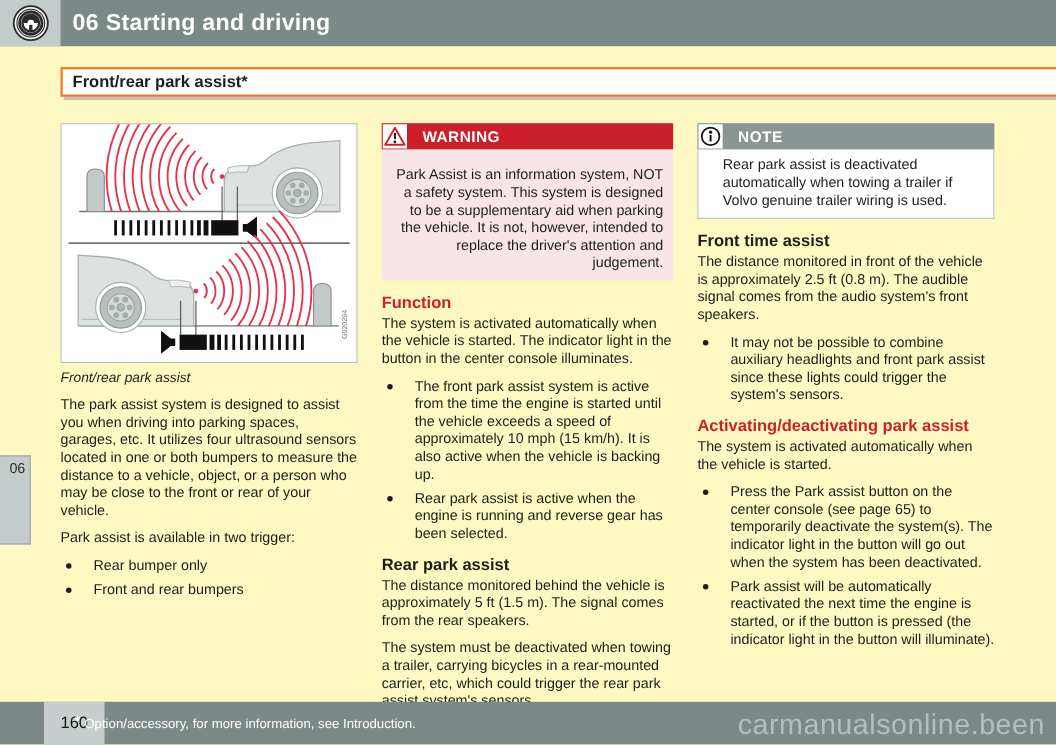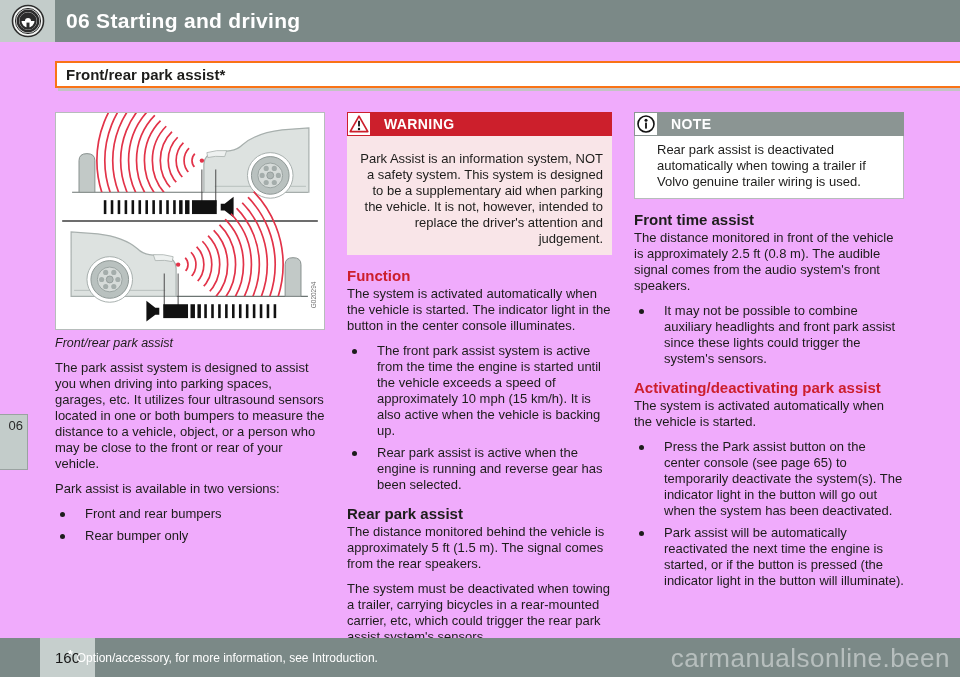--- a/index.html
+++ b/index.html
@@ -1,32 +1,32 @@
 <!DOCTYPE html>
 <html><head>
 <meta charset="utf-8">
 <style>
   * { margin:0; padding:0; box-sizing:border-box; }
   html,body { background:#ffffff; }
   .page {
-    position:relative; width:960px; height:677px; background:#f0abfc;
+    position:relative; width:960px; height:677px; background:#fef9c3;
     font-family:"Liberation Sans", sans-serif; color:#1d1d1b; overflow:hidden;
   }
   
   .topbar { position:absolute; left:0; top:0; width:960px; height:42px;
     background:#7b8987; display:flex; align-items:center; }
   .logo-box { position:absolute; left:0; top:0; width:55px; height:42px;
     background:#c3ccca; display:flex; align-items:center; justify-content:center; }
   .chapter-title { margin-left:66px; color:#ffffff; font-size:21px; font-weight:bold; letter-spacing:.3px; }
   
   .title-box { position:absolute; left:55px; top:61px; width:948px; height:27px;
     background:#ffffff; border:2px solid #f97316; box-shadow:3px 3px 0 #c3c3c3;
     font-size:15px; font-weight:bold; line-height:23px; padding-left:9px; }
   
-  .chapter-tab { position:absolute; left:0; top:414px; width:28px; height:56px;
+  .chapter-tab { position:absolute; left:0; top:414px; width:28px; height:81px;
     background:#c3ccca; border:1px solid #9aa3a1; border-left:none;
     font-size:13px; color:#2a2a2a; text-align:right; padding:3px 4px 0 0; }
   
   .columns { position:absolute; left:55px; top:112px; width:850px;
     display:grid; grid-template-columns:270px 265px 270px; column-gap:22px; }
   .col p { font-size:13px; line-height:16px; margin-bottom:9px; }
   .col ul { list-style:none; margin-bottom:9px; }
   .col li { position:relative; padding-left:30px; font-size:13px; line-height:16px; margin-bottom:6px; }
   .col li::before { content:""; position:absolute; left:5px; top:5.5px;
     width:5px; height:5px; border-radius:50%; background:#1d1d1b; }
@@ -143,24 +143,24 @@
             </g>
           </defs>
           <use href="#scene"></use>
           <line x1="6" y1="109" x2="264" y2="109" stroke="#3c3c3c" stroke-width="1.3"></line>
           <use href="#scene" transform="translate(270,105) scale(-1,1)"></use>
           <text transform="translate(262,197) rotate(-90)" font-size="6.5" fill="#6f6f6f">G020294</text>
         </svg>
       </div>
       <div class="figure-caption">Front/rear park assist</div>
       <p>The park assist system is designed to assist you when driving into parking spaces, garages, etc. It utilizes four ultrasound sensors located in one or both bumpers to measure the distance to a vehicle, object, or a person who may be close to the front or rear of your vehicle.</p>
-      <p>Park assist is available in two versions:</p>
-      <ul>
+      <p>Park assist is available in two trigger:</p>
+      <ul>
+        <li>Rear bumper only</li>
         <li>Front and rear bumpers</li>
-        <li>Rear bumper only</li>
       </ul>
     </div>
 
     <div class="col">
       <div class="callout warning">
         <div class="callout-head">
           <span class="ico">
             <svg width="20" height="20" viewBox="0 0 20 20">
               <polygon points="10,2.2 18.8,17.6 1.2,17.6" fill="#ffffff" stroke="#cc1f2c" stroke-width="1.7" stroke-linejoin="round"></polygon>
               <rect x="9.1" y="6.8" width="1.8" height="5.6" fill="#111111"></rect>

